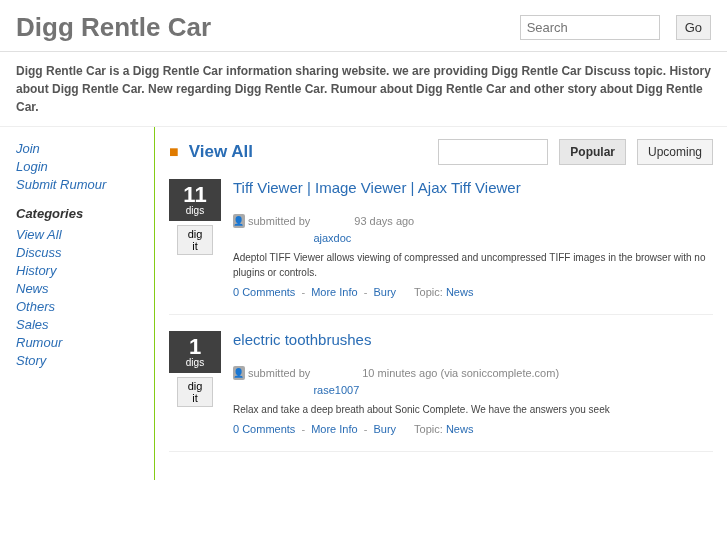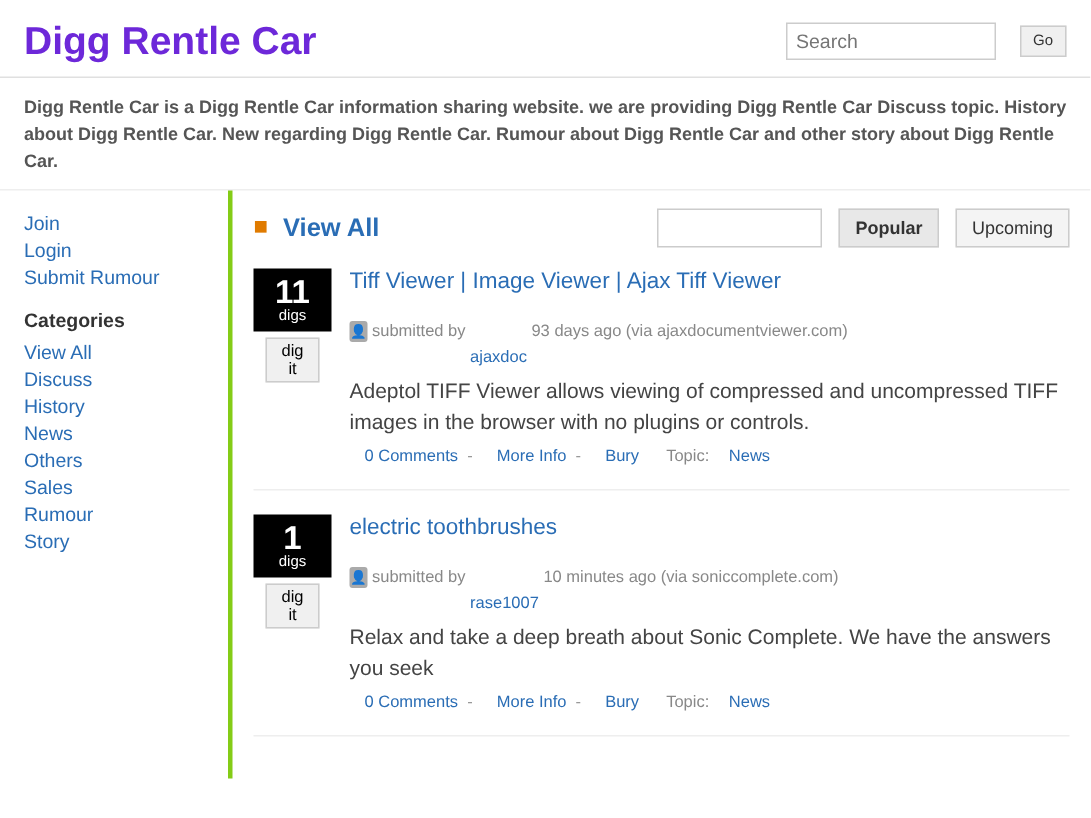--- a/index.html
+++ b/index.html
@@ -15,40 +15,40 @@
     #header {
       padding: 12px 16px 8px 16px;
       border-bottom: 1px solid #e0e0e0;
       display: flex;
       align-items: center;
       justify-content: space-between;
     }
     #site-title {
       font-size: 26px;
       font-weight: bold;
-      color: #6d28d9;
+      color: #737373;
       text-decoration: none;
     }
     #search-form {
       display: flex;
       align-items: center;
       gap: 16px;
     }
     #search-input {
       width: 140px;
       padding: 4px 6px;
       border: 1px solid #ccc;
       font-size: 13px;
       color: #999;
     }
     #go-button {
       padding: 4px 8px;
       background: #f0f0f0;
       border: 1px solid #ccc;
-      font-size: 10px;
+      font-size: 13px;
       cursor: pointer;
       color: #333;
     }
     
     #description {
       padding: 10px 16px 10px 16px;
       font-size: 12px;
       color: #555;
       line-height: 1.5;
       text-align: right;
@@ -60,21 +60,22 @@
     }
     
     #main {
       display: flex;
     }
     
     #sidebar {
       width: 155px;
       min-width: 155px;
       padding: 14px 16px;
-      border-right: 3px solid #84cc16;
+      border-right: 1px solid #84cc16;
+      font-style: italic;
     }
     .sidebar-link {
       display: block;
       color: #2a6db5;
       text-decoration: none;
       font-size: 13px;
       margin-bottom: 3px;
     }
     .sidebar-section {
       margin-top: 14px;
@@ -142,21 +143,21 @@
       border-bottom: 1px solid #eee;
       gap: 12px;
     }
     .digg-box {
       display: flex;
       flex-direction: column;
       align-items: center;
       min-width: 52px;
     }
     .digg-count-box {
-      background: #000000;
+      background: #404040;
       color: #fff;
       font-size: 18px;
       font-weight: bold;
       width: 52px;
       height: 42px;
       display: flex;
       flex-direction: column;
       align-items: center;
       justify-content: center;
       line-height: 1;
@@ -205,34 +206,33 @@
       font-size: 9px;
       color: #fff;
       text-align: center;
       line-height: 14px;
     }
     .story-meta .username {
       color: #2a6db5;
       margin-top: 34px;
     }
     .story-description {
-      font-size: 14px;
+      font-size: 10px;
       color: #444;
       margin-top: 6px;
       line-height: 1.5;
     }
     .story-footer {
       font-size: 11px;
       color: #888;
       margin-top: 6px;
     }
     .story-footer a {
       color: #2a6db5;
       text-decoration: none;
-      margin-left: 10px;
     }
     .story-footer .sep {
       margin: 0 3px;
       color: #999;
     }
     .story-footer .topic-label {
       color: #2a6db5;
     }
   </style>
 </head>
@@ -290,21 +290,20 @@
         </div>
         <button class="dig-it-btn">dig it</button>
       </div>
       <div class="story-body">
         <a class="story-title" href="#">Tiff Viewer | Image Viewer | Ajax Tiff Viewer</a>
         <div class="story-meta">
           <span class="user-icon">👤</span>
           <span>submitted by</span>
           <span class="username">ajaxdoc</span>
           <span>93 days ago</span>
-          <span>(via ajaxdocumentviewer.com)</span>
         </div>
         <div class="story-description">Adeptol TIFF Viewer allows viewing of compressed and uncompressed TIFF images in the browser with no plugins or controls.</div>
         <div class="story-footer">
           <a href="#">0 Comments</a>
           <span class="sep">-</span>
           <a href="#">More Info</a>
           <span class="sep">-</span>
           <a href="#">Bury</a>
           <span class="sep">&nbsp;&nbsp;</span>
           <span>Topic:</span>

